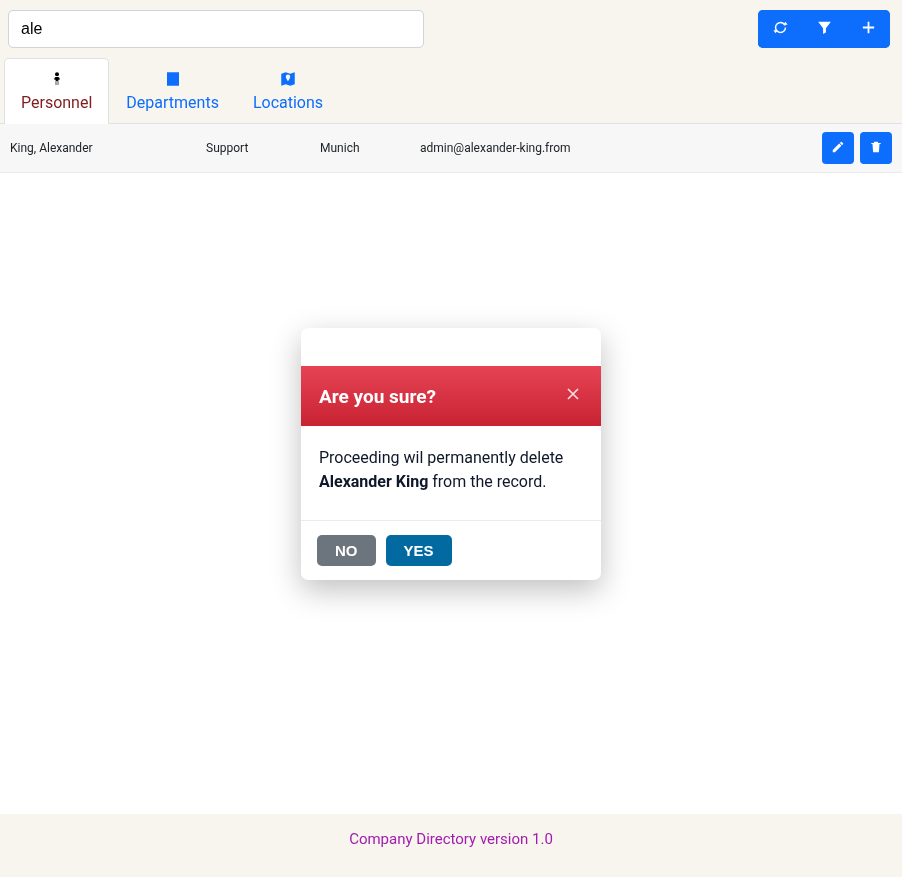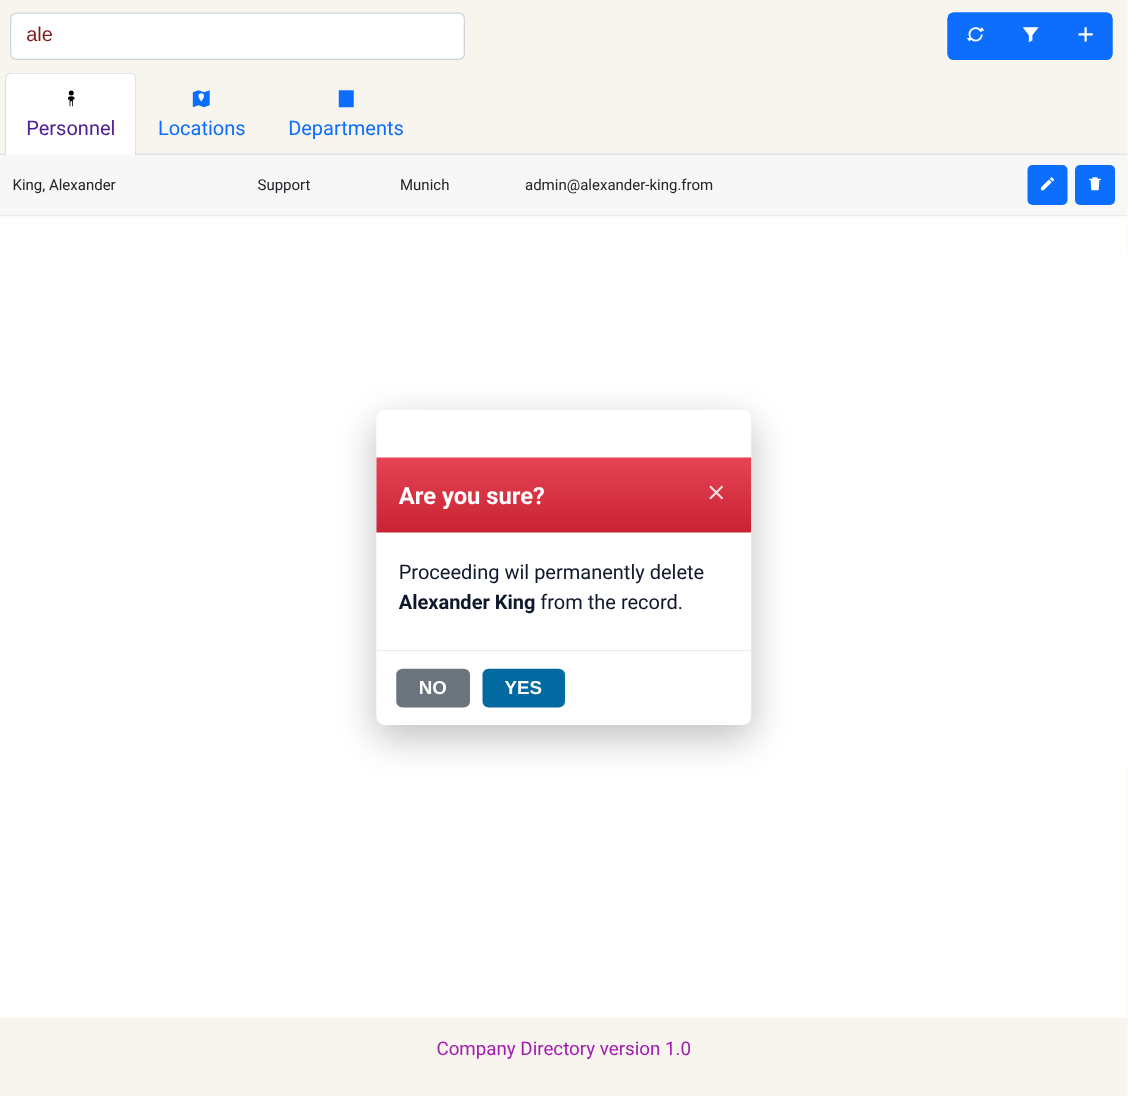--- a/index.html
+++ b/index.html
@@ -11,28 +11,28 @@
       position: relative;
       overflow: hidden;
     }
     .topbar {
       display: flex;
       align-items: center;
       padding: 10px 12px 10px 8px;
       gap: 10px;
     }
     .search {
-      width: 364px;
+      width: 416px;
       height: 38px;
       border: 1px solid #ced4da;
       border-radius: 5px;
       padding: 6px 12px;
       font-size: 16px;
       background: #fff;
-      color: #7f1d1d;
+      color: #000000;
     }
     .spacer { flex: 1; }
     .tb-btns { display: flex; gap: 0; background: #0d6efd; border-radius: 5px; }
     .tb-btn {
       width: 44px;
       height: 38px;
       display: flex;
       align-items: center;
       justify-content: center;
       color: #fff;
@@ -57,21 +57,21 @@
       font-size: 16px;
       border: 1px solid transparent;
       border-bottom: none;
       border-top-left-radius: 5px;
       border-top-right-radius: 5px;
       background: transparent;
       margin-bottom: -1px;
     }
     .tab.active {
       background: #fff;
-      color: #4c1d95;
+      color: #7f1d1d;
       border-color: #dee2e6;
     }
     .tab .ticon { height: 20px; display:flex; align-items:center; justify-content:center; }
     .content {
       background: #fff;
       height: 690px;
       position: relative;
       overflow-y: scroll;
     }
     .row {
@@ -189,33 +189,33 @@
     <span class="ticon">
       <svg width="16" height="18" viewBox="0 0 24 24" fill="#000">
           <circle cx="12" cy="5" r="3"></circle>
           <path d="M12 9c-3 0-4 1-4 3v1h2v8h1v-6h2v6h1v-8h2v-1c0-2-1-3-4-3z"></path>
         </svg>
     </span>
     <span>Personnel</span>
   </div>
   <div class="tab">
     <span class="ticon">
+      <svg width="18" height="18" viewBox="0 0 24 24" fill="#0d6efd">
+          <path d="M4 3h16v18H4V3zm3 3h3v3H7V6zm7 0h3v3h-3V6zM7 11h3v3H7v-3zm7 0h3v3h-3v-3zM10 17h4v4h-4v-4z"></path>
+        </svg>
+    </span>
+    <span>Departments</span>
+  </div>
+  <div class="tab">
+    <span class="ticon">
       <svg width="20" height="18" viewBox="0 0 24 24" fill="#0d6efd">
           <path d="M3 5l6-2 6 2 6-2v16l-6 2-6-2-6 2V5zm9 1a3 3 0 0 0-3 3c0 2 3 6 3 6s3-4 3-6a3 3 0 0 0-3-3z"></path>
         </svg>
     </span>
     <span>Locations</span>
-  </div>
-  <div class="tab">
-    <span class="ticon">
-      <svg width="18" height="18" viewBox="0 0 24 24" fill="#0d6efd">
-          <path d="M4 3h16v18H4V3zm3 3h3v3H7V6zm7 0h3v3h-3V6zM7 11h3v3H7v-3zm7 0h3v3h-3v-3zM10 17h4v4h-4v-4z"></path>
-        </svg>
-    </span>
-    <span>Departments</span>
   </div>
 </div>
 
 <div class="content">
   <div class="row">
     <div class="c-name">King, Alexander</div>
     <div class="c-dept">Support</div>
     <div class="c-loc">Munich</div>
     <div class="c-mail">admin@alexander-king.from</div>
     <div class="row-actions">

